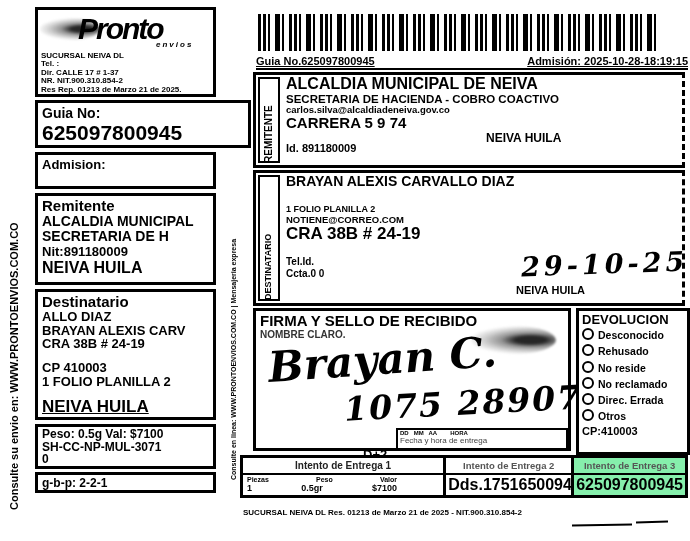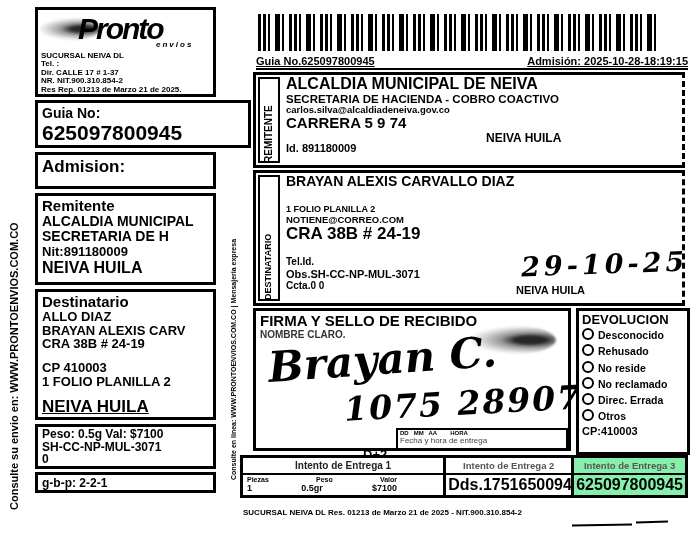--- a/index.html
+++ b/index.html
@@ -45,21 +45,21 @@
       <div class="lbl-line">Res Rep. 01213 de Marzo 21 de 2025.</div>
     </div>
   </div>
 
   <div class="box" style="left:35px;top:100px;width:216px;height:48px;padding:2px 4px;">
     <div style="font-size:14px;font-weight:bold;">Guia No:</div>
     <div style="font-size:21px;font-weight:bold;letter-spacing:0px;">625097800945</div>
   </div>
 
   <div class="box" style="left:35px;top:152px;width:181px;height:37px;padding:2px 4px;">
-    <div style="font-size:17px;font-weight:bold;">Admision:</div>
+    <div style="font-size:13px;font-weight:bold;">Admision:</div>
   </div>
 
   <div class="box" style="left:35px;top:193px;width:181px;height:92px;padding:1px 4px;">
     <div style="font-size:15px;font-weight:bold;">Remitente</div>
     <div style="font-size:14px;font-weight:bold;line-height:1.1;">ALCALDIA MUNICIPAL</div>
     <div style="font-size:14px;font-weight:bold;line-height:1.1;">SECRETARIA DE H</div>
     <div style="font-size:13px;font-weight:bold;line-height:1.1;">Nit:891180009</div>
     <div style="font-size:16px;font-weight:bold;line-height:1.15;">NEIVA HUILA</div>
   </div>
 
@@ -109,21 +109,20 @@
   <div class="box" style="left:253px;top:170px;width:432px;height:136px;border-right-style:dashed;">
     <div class="box b2" style="left:2px;top:2px;width:22px;height:126px;">
       <div class="vtext" style="left:3px;top:8px;height:115px;font-size:9px;">DESTINATARIO</div>
     </div>
     <div style="position:absolute;left:30px;top:1px;width:396px;">
       <div style="font-size:14px;font-weight:bold;line-height:1.05;">BRAYAN ALEXIS CARVALLO DIAZ</div>
       <div style="font-size:9px;font-weight:bold;line-height:1.1;margin-top:16px;">1 FOLIO PLANILLA 2</div>
       <div style="font-size:9.5px;font-weight:bold;line-height:1.1;">NOTIENE@CORREO.COM</div>
       <div style="font-size:17px;font-weight:bold;line-height:1.0;">CRA 38B # 24-19</div>
       <div style="font-size:10px;font-weight:bold;margin-top:14px;line-height:1.15;">Tel.Id.</div>
-      <div style="font-size:11px;font-weight:bold;line-height:1.15;">Obs.SH-CC-NP-MUL-3071</div>
       <div style="font-size:10px;font-weight:bold;line-height:1.15;">Ccta.0 0</div>
       <div style="position:absolute;left:230px;top:110px;font-size:11px;font-weight:bold;">NEIVA HUILA</div>
     </div>
     <div class="hand" style="left:265px;top:75px;font-size:27px;letter-spacing:4px;transform:rotate(-2deg);">29-10-25 .</div>
   </div>
 
   <div class="box" style="left:253px;top:308px;width:318px;height:143px;">
     <div style="font-size:15px;font-weight:bold;padding:1px 0 0 4px;">FIRMA Y SELLO DE RECIBIDO</div>
     <div style="font-size:10px;font-weight:bold;padding-left:4px;color:#333;">NOMBRE CLARO.</div>
     <span class="smudge" style="left:215px;top:15px;width:85px;height:28px;"></span>

